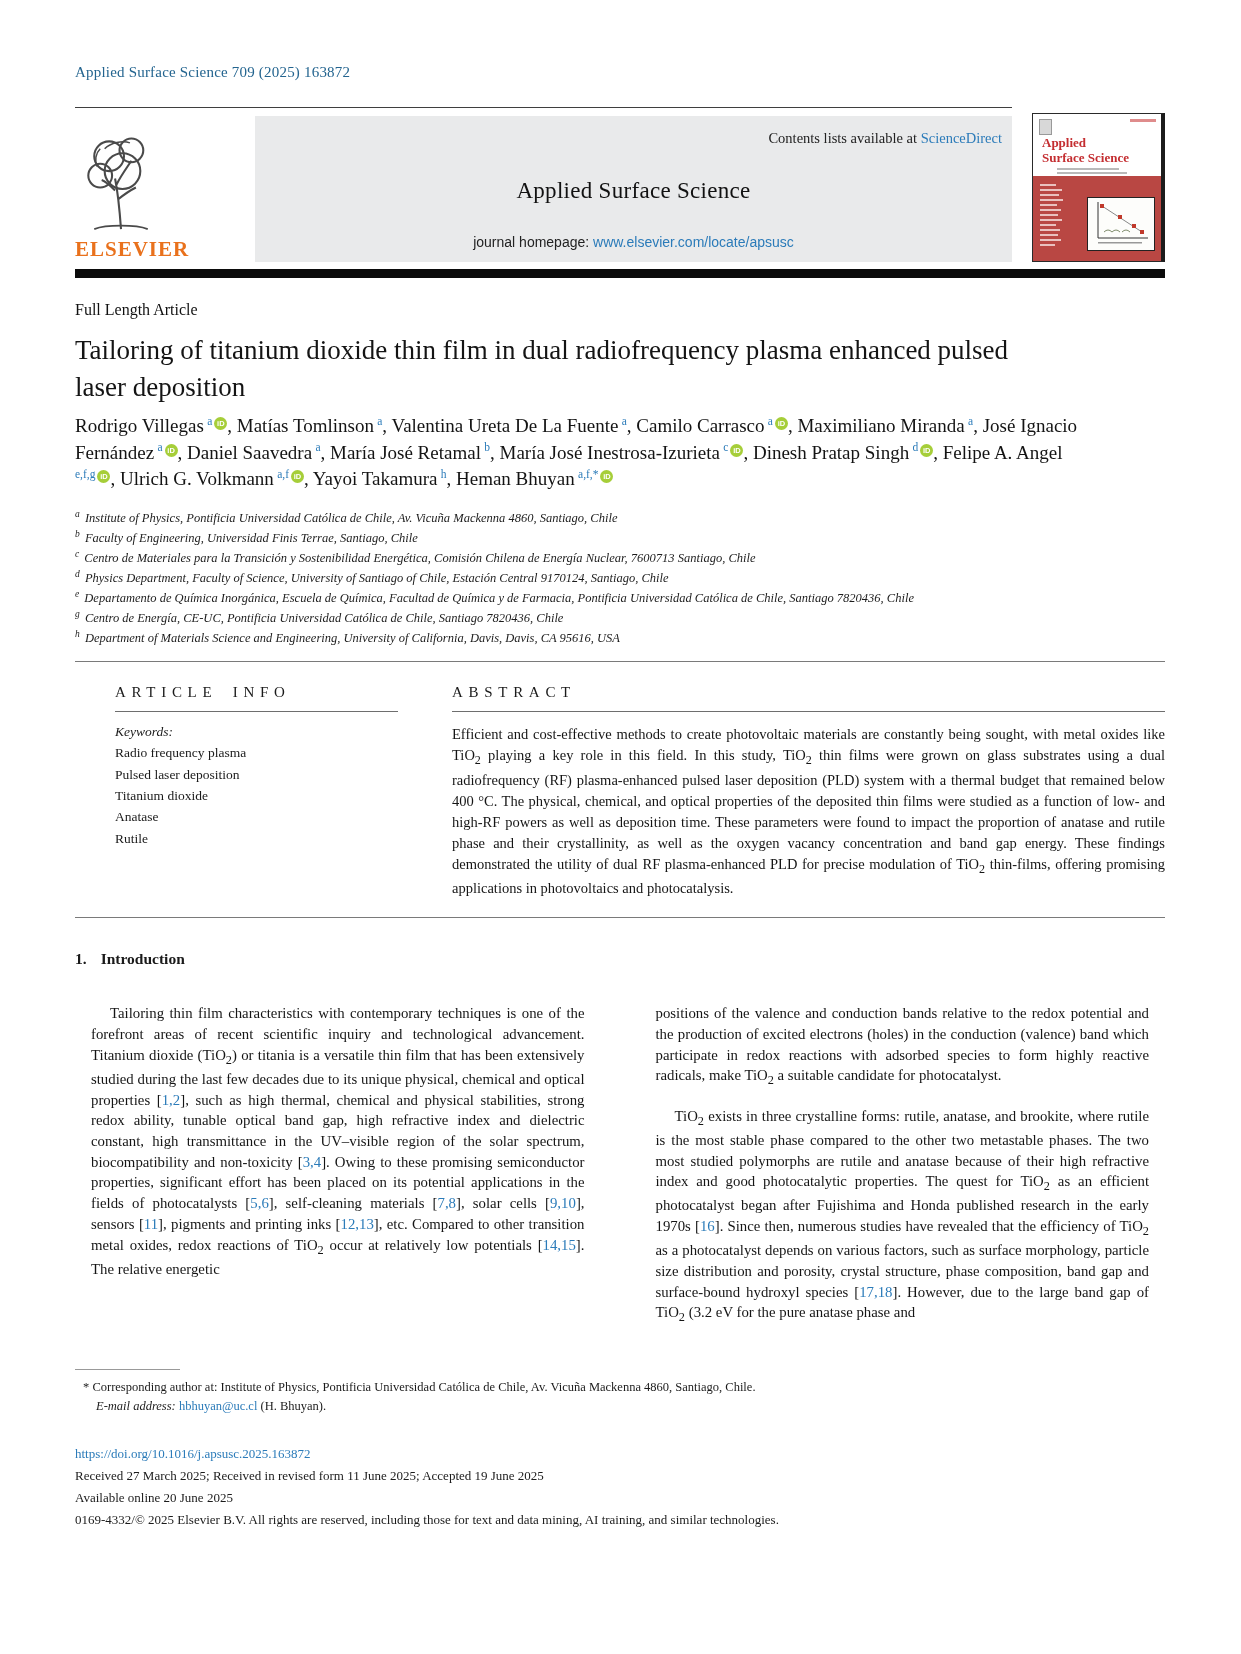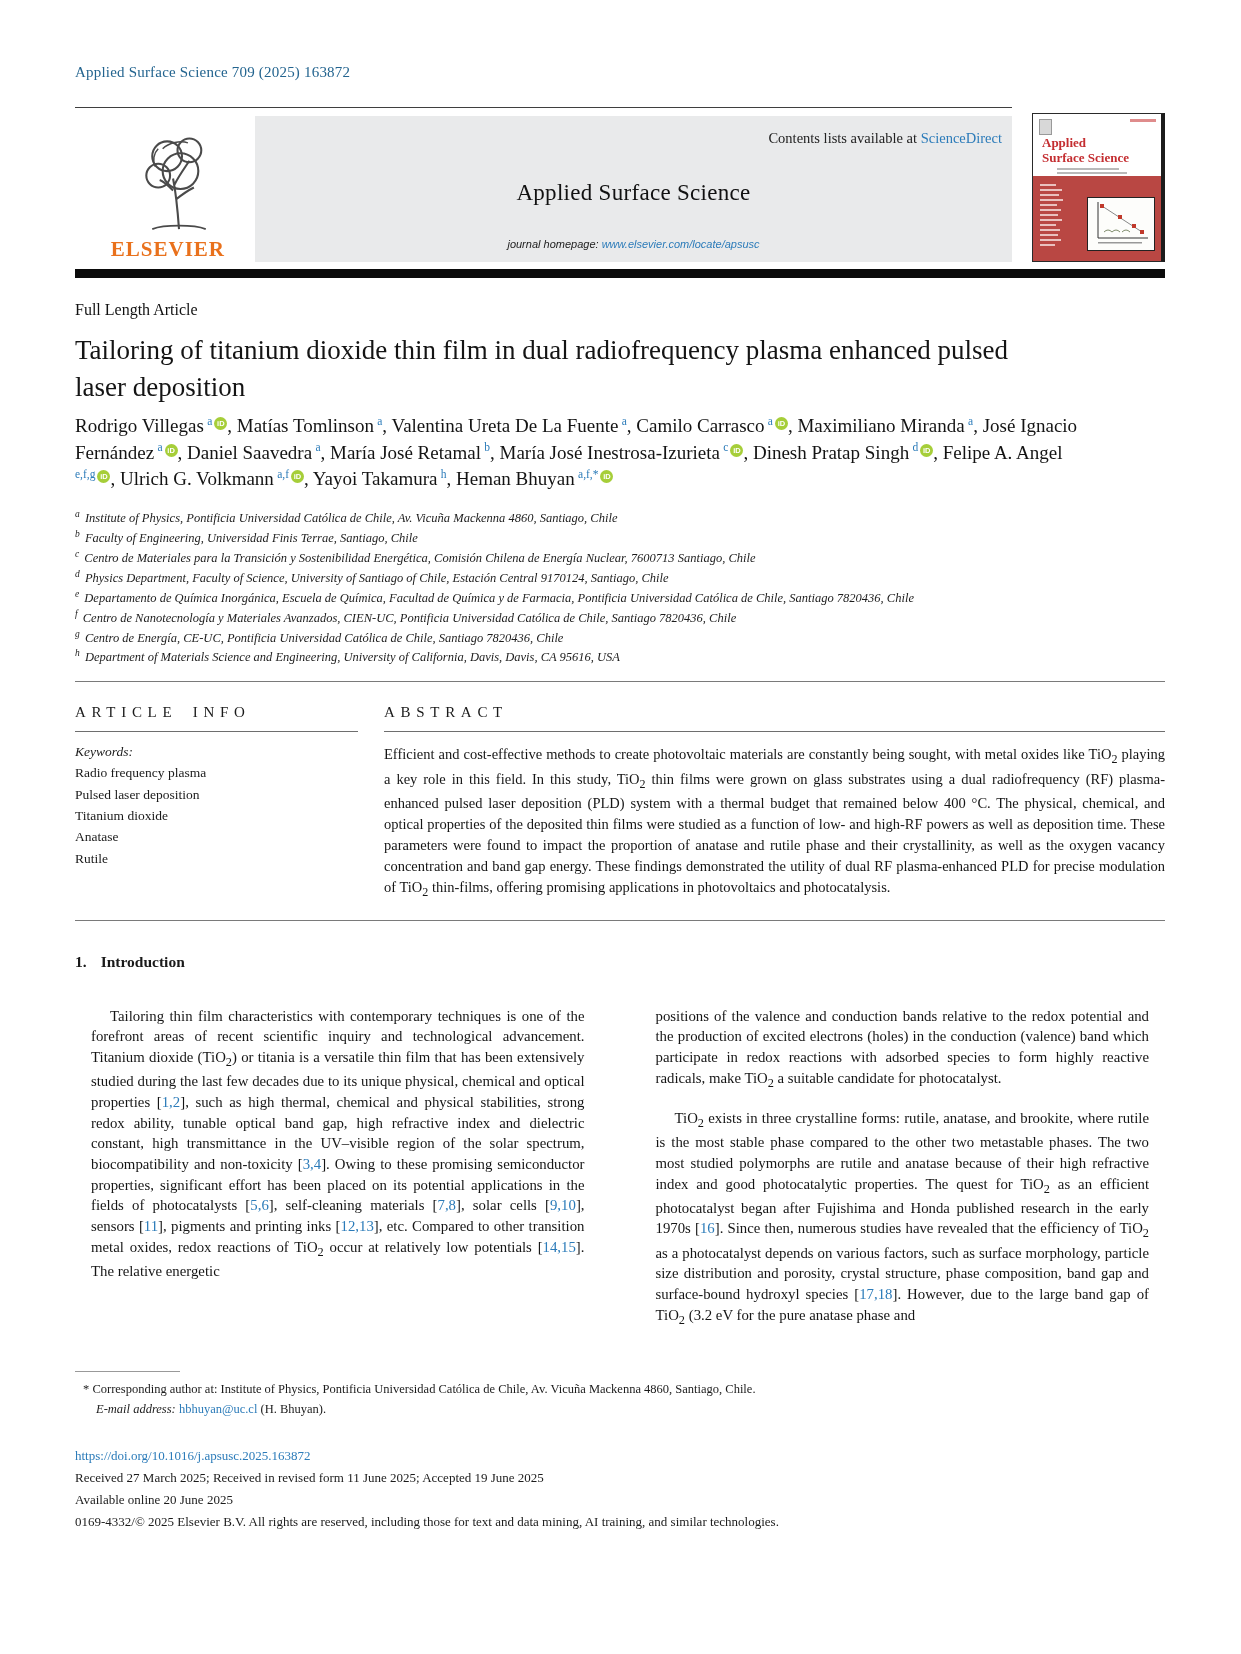--- a/index.html
+++ b/index.html
@@ -11,27 +11,27 @@
   .content{padding:0 76px 0 75px;}
   
   .journal-ref{
     padding-top:64px;text-align:left;font-size:15px;color:#23648f;letter-spacing:.2px;
   }
   
   .head-row{display:flex;align-items:flex-start;margin-top:26px;}
   .head-left{flex:1;}
   .head-rule{border:none;border-top:1.5px solid #3f3f3f;margin:0 0 8px 0;}
   .band{display:flex;align-items:stretch;height:146px;}
-  .logo-box{width:150px;margin-right:30px;display:flex;flex-direction:column;align-items:flex-end;justify-content:flex-end;}
+  .logo-box{width:150px;margin-right:30px;display:flex;flex-direction:column;align-items:flex-start;justify-content:flex-end;}
   .logo-tree{margin-bottom:2px;}
   .logo-word{font-size:21px;font-weight:bold;color:#e9711c;letter-spacing:1px;font-family:"Liberation Serif",serif;}
   .graybox{flex:1;background:#e9eaeb;display:flex;flex-direction:column;justify-content:space-between;text-align:center;padding:14px 10px 12px 10px;}
   .contents-line{font-size:14.5px;color:#222;text-align:right;}
   .journal-title{font-size:23px;color:#111;letter-spacing:.3px;}
-  .homepage-line{font-family:"Liberation Sans",sans-serif;font-size:11px;color:#222;font-style:italic;}
+  .homepage-line{font-family:"Liberation Sans",sans-serif;font-size:14px;color:#222;}
   a.link{color:#2b7bb9;text-decoration:none;cursor:pointer;}
   
   .cover{width:128px;height:147px;margin-left:20px;margin-top:6px;border:1px solid #2a2a2a;border-right:4px solid #1c1c1c;background:#fff;position:relative;overflow:hidden;flex:none;}
   .cover-minilogo{position:absolute;top:5px;left:6px;width:11px;height:14px;background:#d8d8d8;border:.5px solid #999;}
   .cover-topright{position:absolute;top:5px;right:5px;width:26px;height:3px;background:#c94040;opacity:.6;}
   .cover-title{position:absolute;top:22px;left:9px;right:4px;color:#c42e31;font-weight:bold;font-size:13px;line-height:1.12;font-family:"Liberation Serif",serif;}
   .cover-tag{position:absolute;left:24px;height:2px;background:#b9b9b9;}
   .cover-redline{position:absolute;left:24px;height:2px;background:#c94040;}
   .cover-body{position:absolute;left:0;right:0;bottom:0;top:62px;background:#b94743;}
   .cover-edline{position:absolute;left:7px;height:1.5px;background:#f2d7d5;opacity:.85;}
@@ -42,21 +42,21 @@
   .fla{margin-top:23px;font-size:16px;color:#111;}
   .title{margin-top:13px;font-size:27px;line-height:1.36;max-width:945px;color:#141414;}
   .authors{margin-top:5px;font-size:19px;line-height:1.38;color:#141414;max-width:1010px;}
   sup.asup{font-size:11.5px;color:#2b7bb9;margin-left:1px;}
   .orcid{display:inline-block;width:13px;height:13px;border-radius:50%;background:#a6ce39;color:#fff;
     font:bold 7.5px/13px "Liberation Sans",sans-serif;text-align:center;vertical-align:6px;margin-left:2px;}
   .affils{margin-top:16px;font-size:12.5px;font-style:italic;line-height:1.42;color:#1c1c1c;}
   .affil sup{font-size:9.5px;margin-right:2px;}
   .rule{border:none;border-top:1px solid #7a7a7a;margin:14px 0 0 0;}
   
-  .infoabs{display:flex;gap:26px;padding:14px 0 18px 0;}
+  .infoabs{display:flex;gap:54px;padding:14px 0 18px 0;margin-left:40px;}
   .info-col{width:283px;flex:none;}
   .abs-col{flex:1;}
   .blk-head{font-size:15px;letter-spacing:.38em;word-spacing:.4em;color:#1a1a1a;padding:8px 0 10px 0;}
   .blk-rule{border:none;border-top:1px solid #6e6e6e;margin:0 0 12px 0;}
   .kw-label{font-style:italic;font-size:13.5px;margin-bottom:2px;}
   .kw{font-size:13.5px;line-height:1.58;}
   .abs-text{font-size:14.5px;line-height:1.45;text-align:justify;color:#151515;}
   
   .sec-head{margin-top:32px;font-weight:bold;font-size:15.5px;}
   .sec-head .num{margin-right:14px;}
@@ -155,21 +155,20 @@
   <h1 class="title" style="font-weight:normal;margin:13px 0 8px 0;">Tailoring of titanium dioxide thin film in dual radiofrequency plasma enhanced pulsed laser deposition</h1>
 
   <div class="authors"><span>Rodrigo Villegas<sup class="asup"> a</sup><span class="orcid">iD</span></span>, <span>Matías Tomlinson<sup class="asup"> a</sup></span>, <span>Valentina Ureta De La Fuente<sup class="asup"> a</sup></span>, <span>Camilo Carrasco<sup class="asup"> a</sup><span class="orcid">iD</span></span>, <span>Maximiliano Miranda<sup class="asup"> a</sup></span>, <span>José Ignacio Fernández<sup class="asup"> a</sup><span class="orcid">iD</span></span>, <span>Daniel Saavedra<sup class="asup"> a</sup></span>, <span>María José Retamal<sup class="asup"> b</sup></span>, <span>María José Inestrosa-Izurieta<sup class="asup"> c</sup><span class="orcid">iD</span></span>, <span>Dinesh Pratap Singh<sup class="asup"> d</sup><span class="orcid">iD</span></span>, <span>Felipe A. Angel<sup class="asup"> e,f,g</sup><span class="orcid">iD</span></span>, <span>Ulrich G. Volkmann<sup class="asup"> a,f</sup><span class="orcid">iD</span></span>, <span>Yayoi Takamura<sup class="asup"> h</sup></span>, <span>Heman Bhuyan<sup class="asup"> a,f,*</sup><span class="orcid">iD</span></span></div>
 
   <div class="affils">
       <div class="affil"><sup>a</sup><span> Institute of Physics, Pontificia Universidad Católica de Chile, Av. Vicuña Mackenna 4860, Santiago, Chile</span></div>
       <div class="affil"><sup>b</sup><span> Faculty of Engineering, Universidad Finis Terrae, Santiago, Chile</span></div>
       <div class="affil"><sup>c</sup><span> Centro de Materiales para la Transición y Sostenibilidad Energética, Comisión Chilena de Energía Nuclear, 7600713 Santiago, Chile</span></div>
       <div class="affil"><sup>d</sup><span> Physics Department, Faculty of Science, University of Santiago of Chile, Estación Central 9170124, Santiago, Chile</span></div>
       <div class="affil"><sup>e</sup><span> Departamento de Química Inorgánica, Escuela de Química, Facultad de Química y de Farmacia, Pontificia Universidad Católica de Chile, Santiago 7820436, Chile</span></div>
-      <div class="affil"><sup>f</sup><span> Centro de Nanotecnología y Materiales Avanzados, CIEN-UC, Pontificia Universidad Católica de Chile, Santiago 7820436, Chile</span></div>
       <div class="affil"><sup>g</sup><span> Centro de Energía, CE-UC, Pontificia Universidad Católica de Chile, Santiago 7820436, Chile</span></div>
       <div class="affil"><sup>h</sup><span> Department of Materials Science and Engineering, University of California, Davis, Davis, CA 95616, USA</span></div>
     </div>
 
   <hr class="rule">
 
   <div class="infoabs">
     <div class="info-col">
       <div class="blk-head">ARTICLE INFO</div>
       <hr class="blk-rule">

